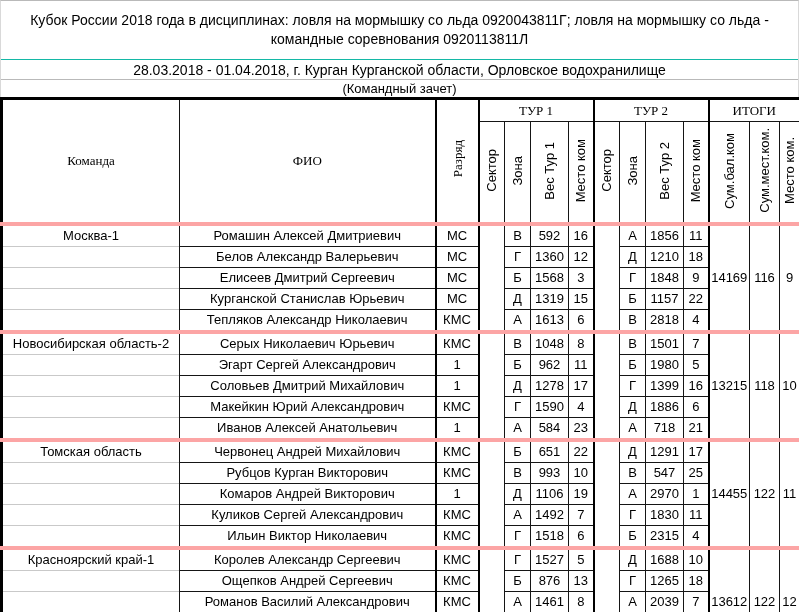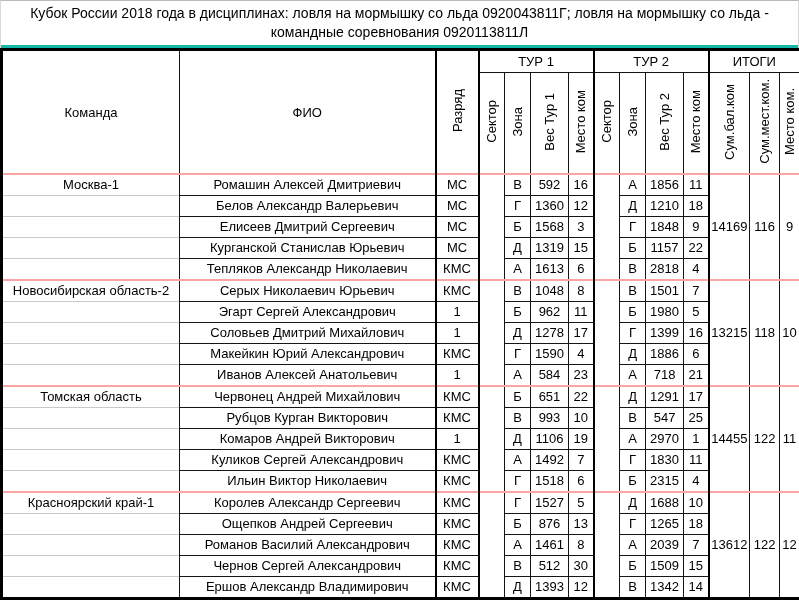--- a/index.html
+++ b/index.html
@@ -13,24 +13,24 @@
   
   .titles {
     border-top: 1px solid #b9b9b9;
     border-left: 1px solid #d9d9d9;
     border-right: 1px solid #d9d9d9;
     box-sizing: border-box;
     width: 799px;
   }
   .title-main {
     min-height: 41px;
-    border-bottom: 3px solid #14b8a6;
+    border-bottom: 1px solid #14b8a6;
     font-size: 14px; line-height: 19px;
     display: flex; align-items: center; justify-content: center;
-    text-align: center; padding: 3px 10px; box-sizing: border-box;
+    text-align: center; padding: 10px 10px; box-sizing: border-box;
   }
   .title-sub {
     height: 19px;
     border-bottom: 1px solid #b9b9b9;
     font-size: 14px;
     display: flex; align-items: center; justify-content: center;
   }
   .title-note {
     height: 17px;
     font-size: 13px;
@@ -47,43 +47,45 @@
     padding: 0;
     font-weight: normal;
     font-size: 13px;
     text-align: center;
     vertical-align: middle;
     overflow: hidden;
     white-space: nowrap;
   }
   thead th { border: 1px solid #151515; }
   thead { border-bottom: 2px solid #000; }
-  thead tr.grp th { height: 21px; }
+  thead tr.grp th { height: 21px; font-family: Liberation Serif, serif; }
   thead tr.sub th { height: 100px; }
   .vert {
     writing-mode: vertical-rl;
     transform: rotate(180deg);
     display: inline-block;
     line-height: 1;
     max-height: 96px;
   }
   tbody td { border: 1px solid #151515; height: 20px; line-height: 20px; }
   td.c-team {
     border-top: 1px solid #c9c9c9;
     border-left: 0; border-bottom: 0;
   }
-  tr.blk td { border-top: 2px solid #fca5a5; text-align: center; }
+  tr.blk td { border-top: 4px solid #fca5a5; text-align: center; }
   .bR2 { border-right: 2px solid #000; }
   td.c-sector { background: #fff; }
 </style>
 </head>
 <body>
 
 <div class="titles">
   <div class="title-main">Кубок России 2018 года в дисциплинах: ловля на мормышку со льда 0920043811Г; ловля на мормышку со льда - командные соревнования 0920113811Л</div>
+  <div class="title-sub">28.03.2018 - 01.04.2018, г. Курган Курганской области, Орловское водохранилище</div>
+  <div class="title-note">(Командный зачет)</div>
 </div>
 
 <table class="results">
   <colgroup>
     <col style="width:178px">
       <col style="width:256px">
       <col style="width:43px">
     <col style="width:26px">
       <col style="width:26px">
       <col style="width:38px">

